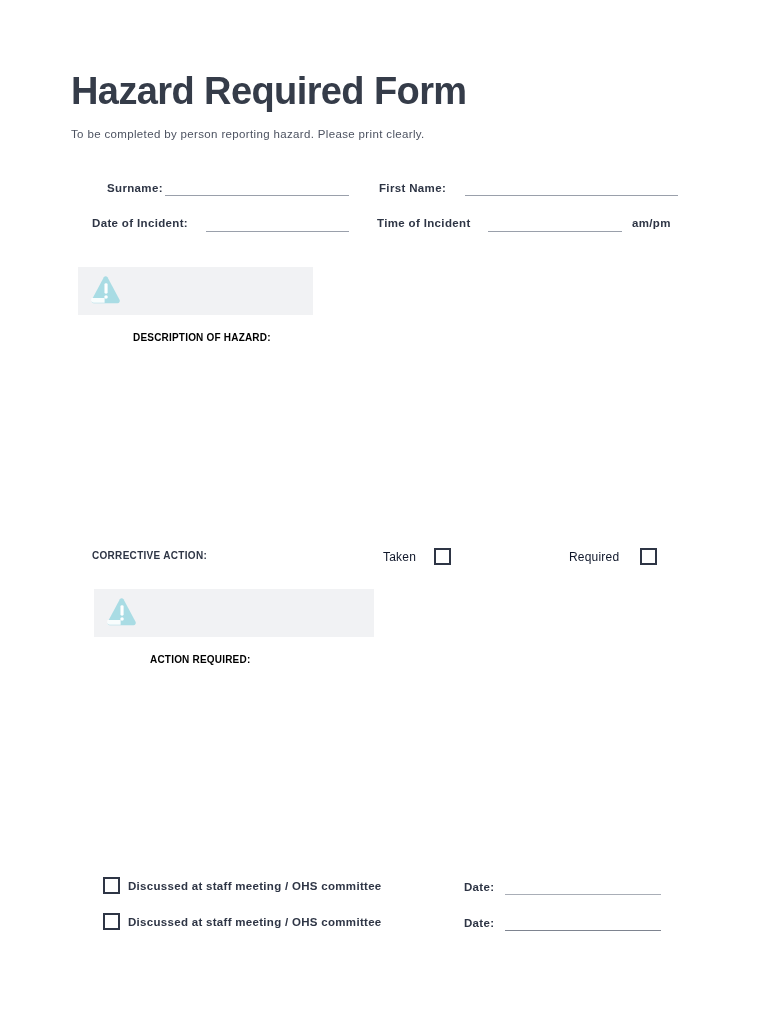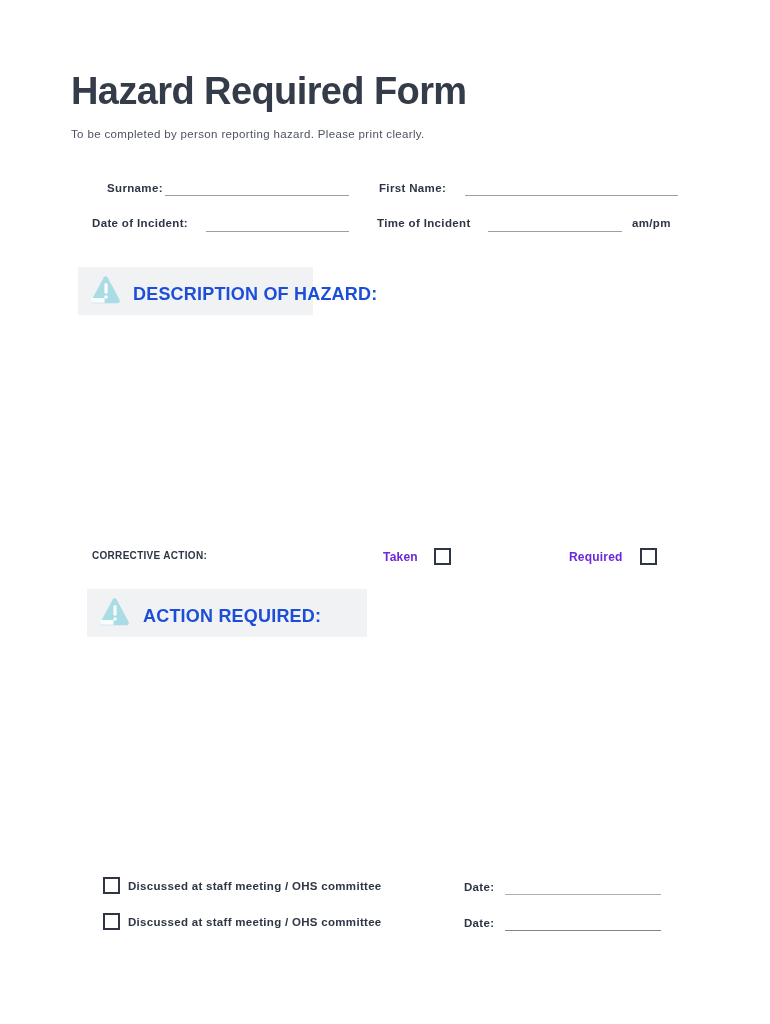--- a/index.html
+++ b/index.html
@@ -73,57 +73,58 @@
   .lbl-ampm      { left: 632px; top: 217px; }
 
   
   .banner {
     position: absolute;
     background: #f1f2f4;
     display: flex;
     align-items: center;
   }
   .banner-desc   { left: 78px; top: 267px; width: 235px; height: 48px; }
-  .banner-action { left: 87px; top: 589px; width: 280px; height: 48px; }
+  .banner-action { left: 94px; top: 589px; width: 280px; height: 48px; }
 
   .warn-icon {
     position: absolute;
     left: 10px;
     top: 6px;
     width: 37px;
     height: 36px;
   }
   .banner-text {
     position: absolute;
     left: 56px;
-    font-size: 18px;
-    font-weight: bold;
-    color: #1d4ed8;
+    font-size: 10px;
+    font-weight: bold;
+    color: #000000;
     letter-spacing: 0.2px;
     white-space: nowrap;
+    margin-top: 48px;
   }
   .banner-desc .banner-text   { left: 55px; top: 17px; }
   .banner-action .banner-text { left: 56px; top: 17px; }
 
   
   .corrective-label {
     position: absolute;
     left: 92px;
     top: 550px;
     font-size: 10px;
     font-weight: bold;
     color: #2e3545;
     letter-spacing: 0.3px;
     white-space: nowrap;
   }
   .opt-label {
     position: absolute;
     font-size: 12px;
-    font-weight: bold;
-    color: #6d28d9;
+    font-weight: normal;
+    color: #0f172a;
     letter-spacing: 0.2px;
     white-space: nowrap;
   }
   .lbl-taken    { left: 383px; top: 550px; }
   .lbl-required { left: 569px; top: 550px; }
 
   .checkbox {
     position: absolute;
     width: 13px;
     height: 13px;

